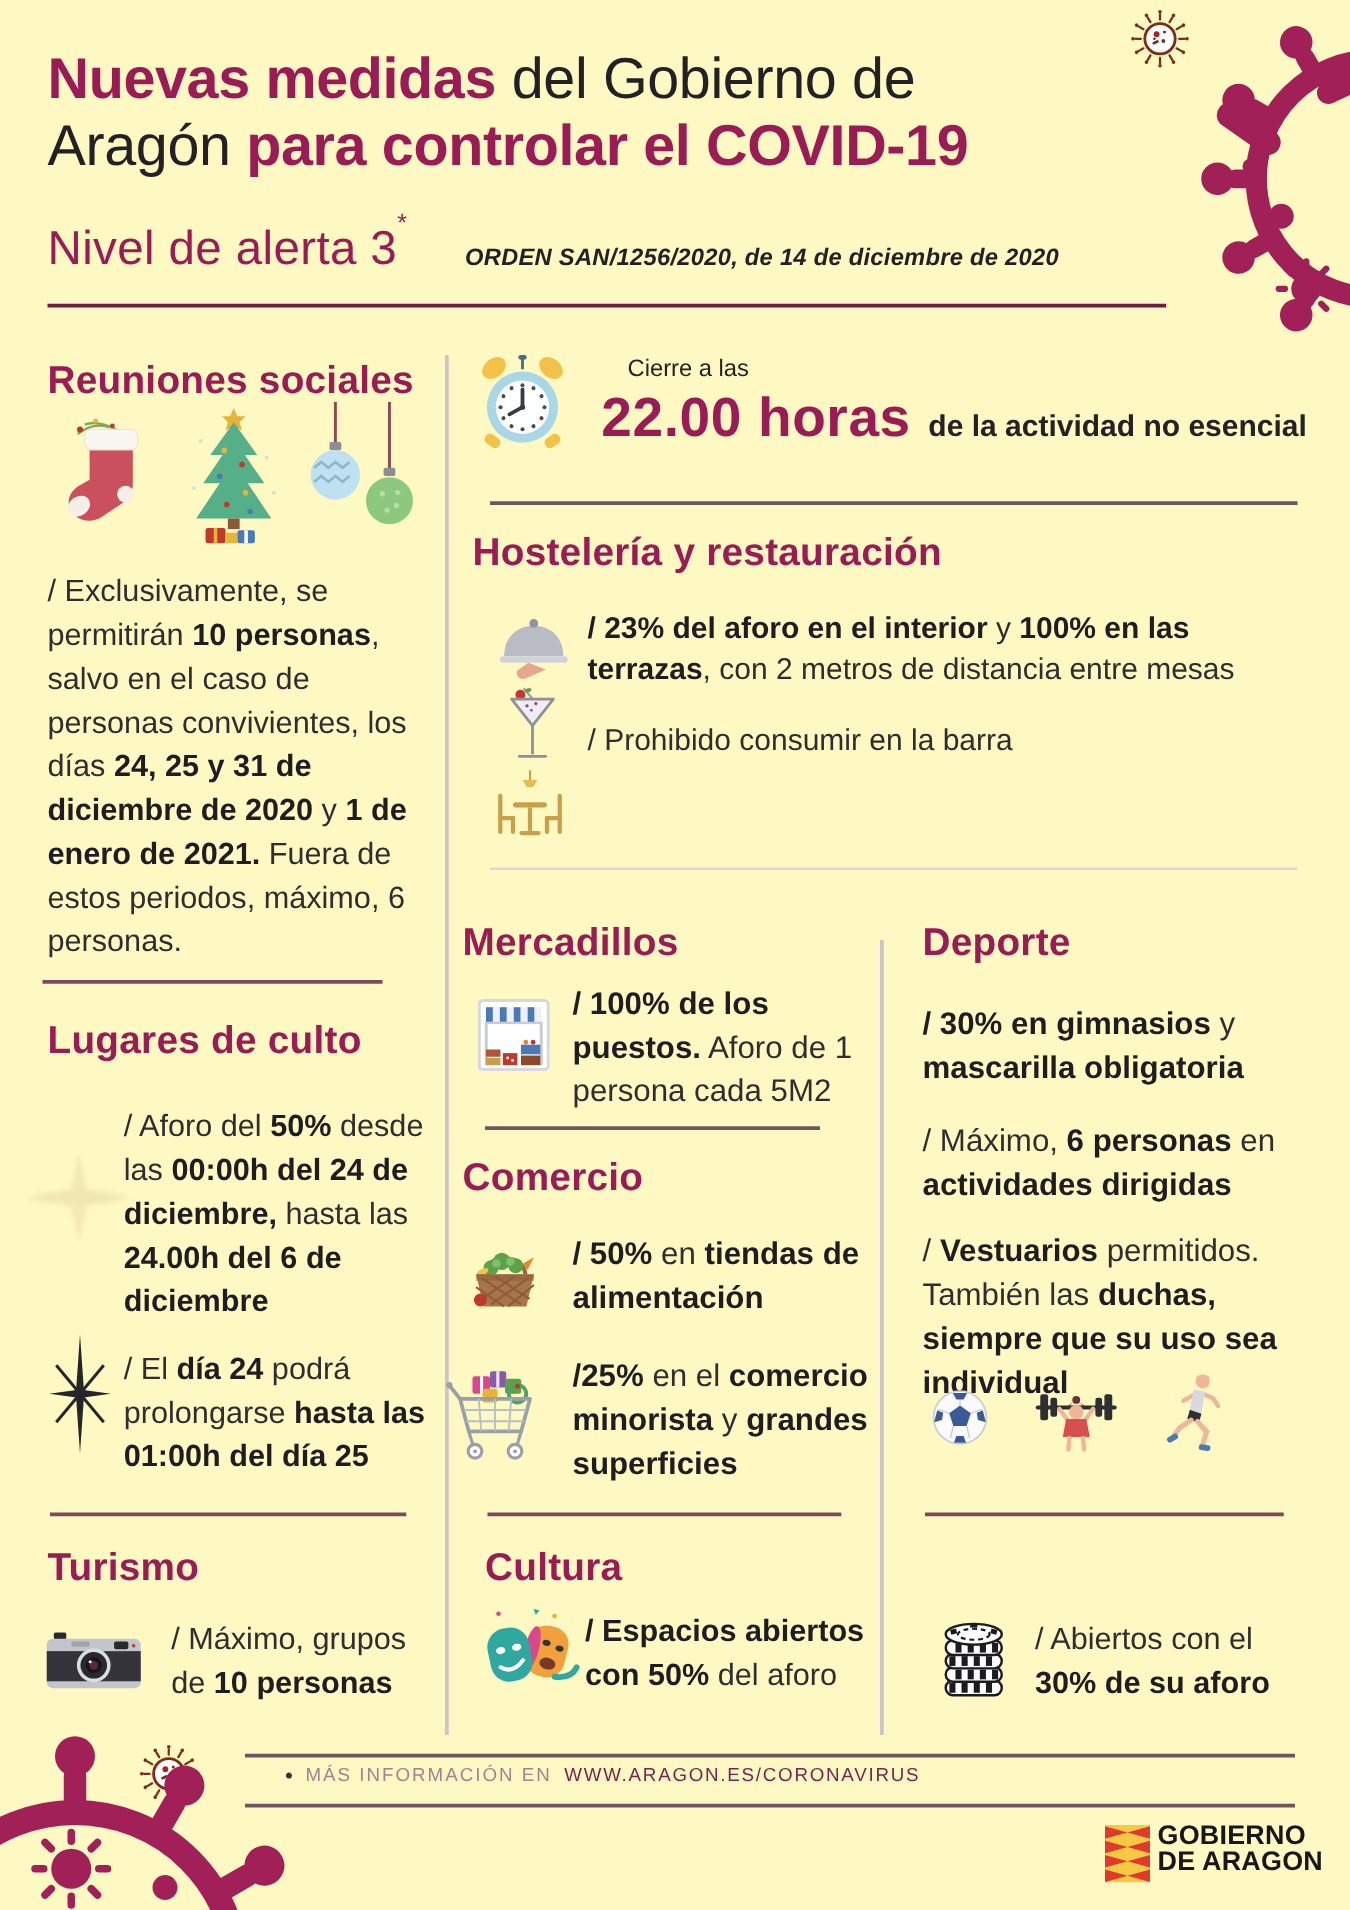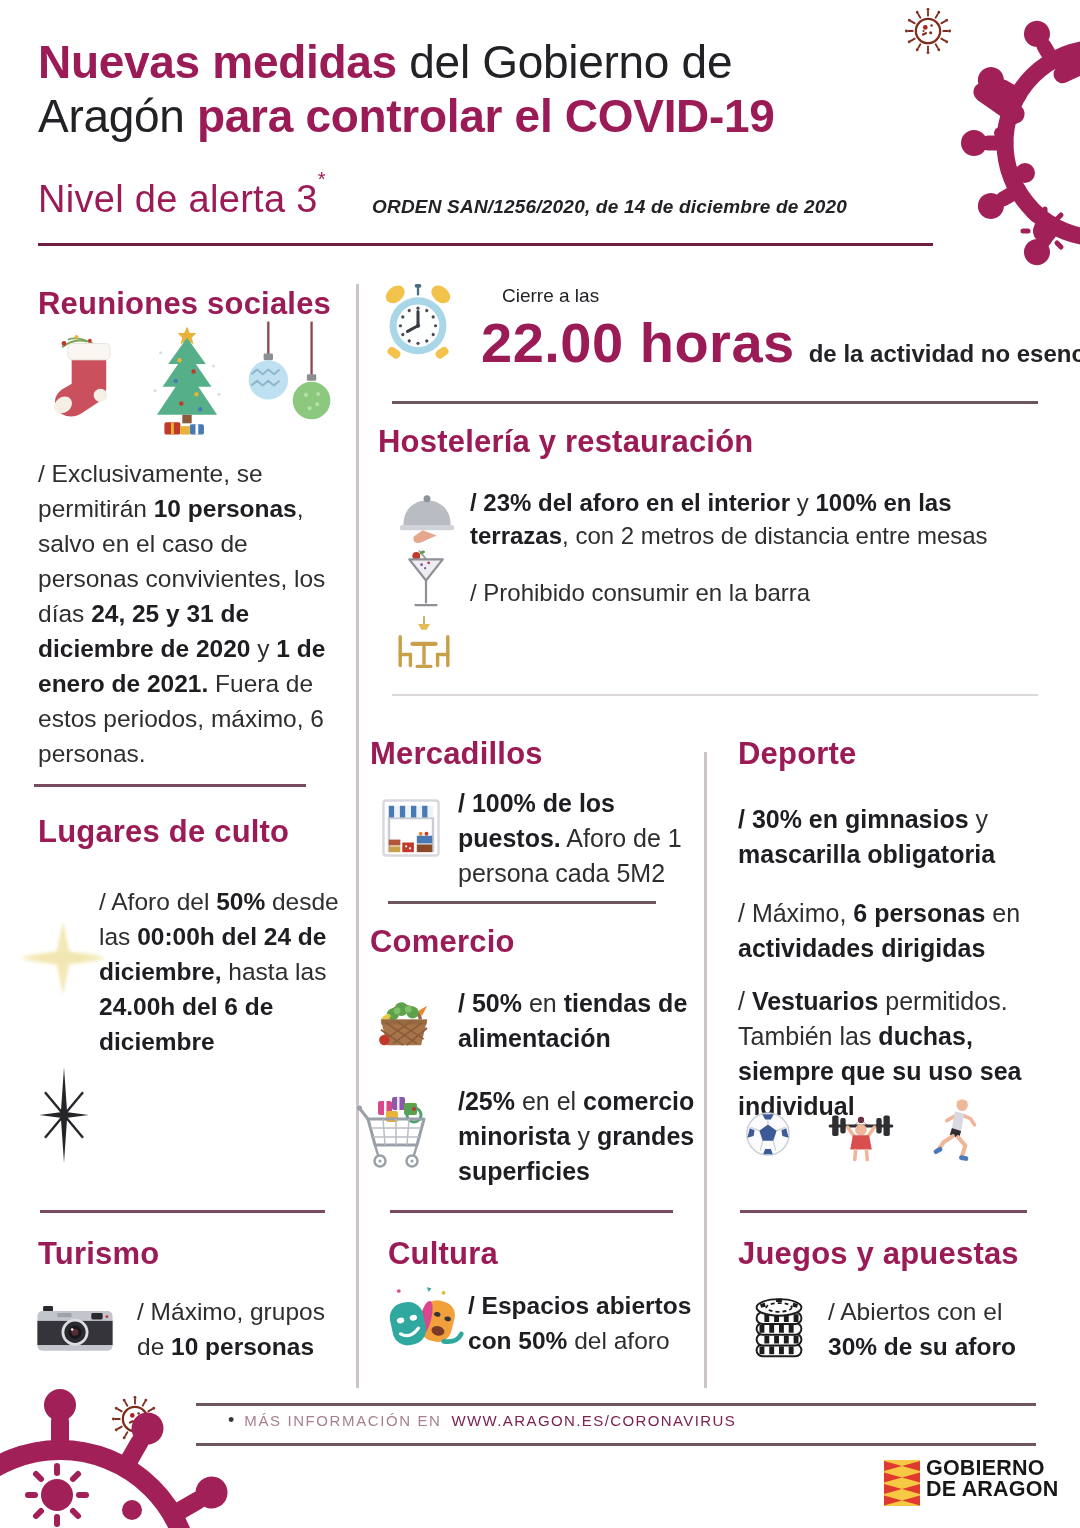--- a/index.html
+++ b/index.html
@@ -1,38 +1,38 @@
 <!DOCTYPE html>
 <html><head>
 <meta charset="utf-8">
 <style>
   :root{
     --accent:#9B1B56; --virus:#A12058; --ink:#2F2D30; --ink-b:#1F1D22;
     --div-dark:#6E5660; --div-maroon:#7A4B60; --div-light:#DCD7DA; --v-light:#CBC5C9;
   }
   *{margin:0;padding:0;box-sizing:border-box}
   body{background:#888;font-family:"Liberation Sans","DejaVu Sans",sans-serif;}
-  .page{position:relative;width:1080px;height:1528px;background:#ffffff;overflow:hidden;margin:0 auto;}
+  .page{position:relative;width:1080px;height:1528px;background:#fef9c3;overflow:hidden;margin:0 auto;}
   .abs{position:absolute}
   .b{font-weight:700}
   .acc{color:var(--accent)}
   .dark{color:#232125}
   .title{left:38px;top:36px;font-size:46px;line-height:1.17;letter-spacing:-.3px;font-weight:400}
   .alert{left:38px;top:168px;font-size:38px;color:var(--accent);letter-spacing:.3px}
   .alert sup{font-size:20px;vertical-align:26px}
   .order{left:372px;top:196px;font-size:19px;font-style:italic;font-weight:700;color:#232125;letter-spacing:.2px}
   .h{font-weight:700;color:var(--accent);font-size:31px;letter-spacing:.2px}
   .txt{font-size:24.5px;line-height:1.43;color:var(--ink)}
   .txt .sb{font-weight:700;color:var(--ink-b)}
   .mid{font-size:25px;line-height:1.4}
   .host{font-size:24px;line-height:1.38}
   .line{background:var(--div-dark)}
   .cierre-prefix{left:502px;top:285px;font-size:19px;font-weight:400;color:#242227}
   .cierre-row{left:481px;top:310px;display:flex;align-items:baseline;gap:14px;white-space:nowrap}
-  .cierre-time{font-size:56px;font-weight:700;color:var(--accent);letter-spacing:.5px}
+  .cierre-time{font-size:44px;font-weight:700;color:var(--accent);letter-spacing:.5px}
   .cierre-suffix{font-size:24px;font-weight:700;color:#242227}
   .f-info{left:228px;top:1410px;display:flex;align-items:center;gap:10px;white-space:nowrap}
   .f-bullet{color:#3a3438;font-size:18px}
   .f-label{font-size:15px;letter-spacing:1.6px;color:#A87F91;font-weight:400}
   .f-url{font-size:15px;letter-spacing:1.4px;color:#7C2250;font-weight:400}
   .gov{left:926px;top:1458px;font-size:21.5px;font-weight:700;line-height:.98;color:#171619;letter-spacing:.2px}
   .blur{filter:blur(1.5px)}
   svg{display:block}
 </style>
 </head>
@@ -208,20 +208,21 @@
   <div class="abs" style="left:26px;top:1066px">
     <svg width="76" height="98" viewBox="0 0 80 100">
       <polygon points="40,0 43.5,50 40,100 36.5,50" fill="#26262A"></polygon>
       <polygon points="14,50 40,46.5 66,50 40,53.5" fill="#26262A"></polygon>
       <g stroke="#26262A" stroke-width="2.5">
           <line x1="20" y1="26" x2="60" y2="74"></line>
           <line x1="60" y1="26" x2="20" y2="74"></line>
         </g>
     </svg>
   </div>
+  <div class="abs txt" style="left:99px;top:1078px;width:250px"><span>/ El </span><span class="sb">día 24</span><span> podrá prolongarse </span><span class="sb">hasta las 01:00h del día 25</span></div>
 
   <div class="abs" style="left:380px;top:280px">
     <svg width="76" height="82" viewBox="0 0 80 86">
       <defs>
           <g id="tk">
             <circle cx="40" cy="29.5" r="1.7"></circle>
           </g>
         </defs>
       <ellipse cx="16" cy="15" rx="11" ry="8" transform="rotate(-38 16 15)" fill="#F3C24A"></ellipse>
       <ellipse cx="64" cy="15" rx="11" ry="8" transform="rotate(38 64 15)" fill="#F3C24A"></ellipse>
@@ -497,21 +498,20 @@
         <rect x="10" y="18" width="36" height="46" rx="16" fill="#2FA8A0"></rect>
         <ellipse cx="21" cy="36" rx="4" ry="3" fill="#fff"></ellipse>
           <ellipse cx="35" cy="36" rx="4" ry="3" fill="#fff"></ellipse>
         <path d="M18,50 Q27,58 38,48" stroke="#fff" stroke-width="3.5" fill="none" stroke-linecap="round"></path>
       </g>
       <path d="M66,60 Q80,62 85,52" stroke="#2FA8A0" stroke-width="5" fill="none" stroke-linecap="round"></path>
     </svg>
   </div>
   <div class="abs txt" style="left:468px;top:1288px;width:240px"><span class="sb">/ Espacios abiertos con 50%</span><span> del aforo</span></div>
 
-  <div class="abs h" style="left:738px;top:1236px">Juegos y apuestas</div>
   <div class="abs" style="left:742px;top:1284px">
     <svg width="74" height="78" viewBox="0 0 70 80">
       <g>
         <rect x="12" y="62" width="46" height="12" rx="6" fill="#FDFDFD" stroke="#1C1C1E" stroke-width="2"></rect>
         <rect x="15" y="64" width="5" height="8" fill="#1C1C1E"></rect>
           <rect x="25" y="64" width="5" height="8" fill="#1C1C1E"></rect>
           <rect x="35" y="64" width="5" height="8" fill="#1C1C1E"></rect>
           <rect x="45" y="64" width="5" height="8" fill="#1C1C1E"></rect>
         <rect x="12" y="51" width="46" height="12" rx="6" fill="#FDFDFD" stroke="#1C1C1E" stroke-width="2"></rect>
         <rect x="20" y="53" width="5" height="8" fill="#1C1C1E"></rect>

